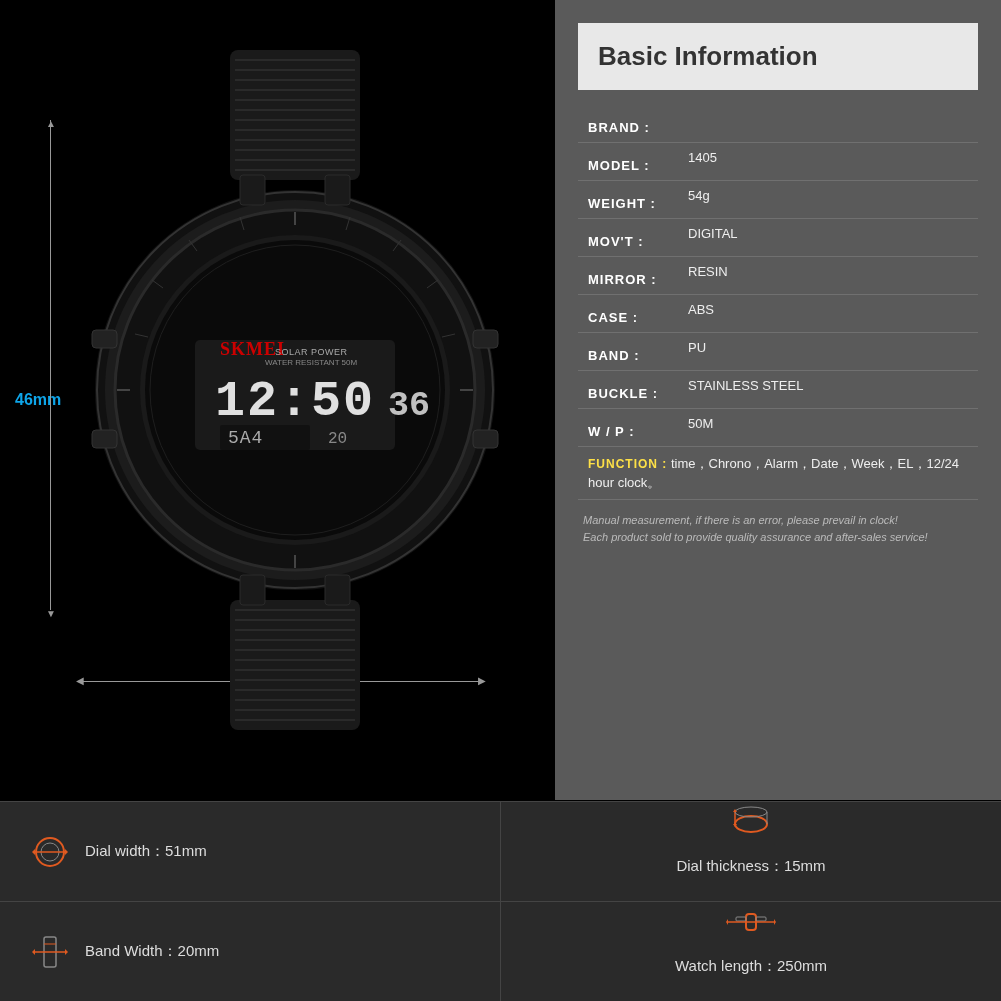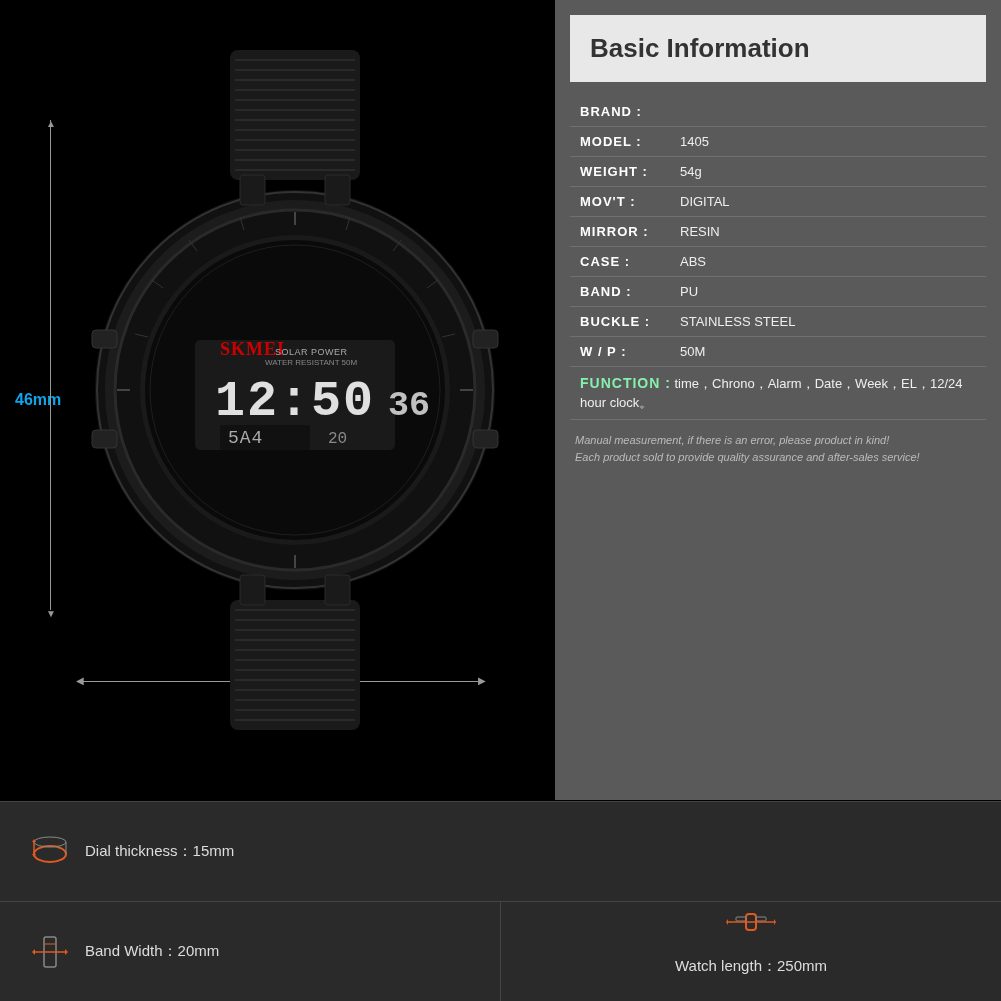--- a/index.html
+++ b/index.html
@@ -66,21 +66,21 @@
       left: 80px;
       width: 430px;
       height: 680px;
     }
 
     
     .info-panel {
       width: 446px;
       height: 800px;
       background: #5a5a5a;
-      padding: 0;
+      padding: 8px;
       position: relative;
     }
 
     .info-header {
       background: #e8e8e8;
       padding: 18px 20px 18px 20px;
       margin: 15px;
     }
 
     .info-header-title {
@@ -103,37 +103,38 @@
     .info-row:last-child {
       border-bottom: none;
     }
 
     .info-label {
       font-weight: bold;
       color: #fff;
       font-size: 13px;
       min-width: 100px;
       letter-spacing: 1px;
+      margin-top: 8px;
     }
 
     .info-value {
       color: #eee;
       font-size: 13px;
       flex: 1;
     }
 
     .info-function-row {
       padding: 7px 10px;
       border-bottom: 1px solid #707070;
     }
 
     .info-function-label {
       font-weight: bold;
-      color: #86efac;
-      font-size: 14px;
+      color: #fde047;
+      font-size: 12px;
       letter-spacing: 1px;
       text-align: center;
     }
 
     .info-disclaimer {
       padding: 12px 20px;
       color: #bbb;
       font-size: 11px;
       font-style: italic;
       line-height: 1.5;
@@ -323,29 +324,40 @@
             <span class="info-value">STAINLESS STEEL</span>
           </div>
           <div class="info-row">
             <span class="info-label">W / P :</span>
             <span class="info-value">50M</span>
           </div>
           <div class="info-function-row"><span class="info-function-label">FUNCTION :</span><span class="info-value"> time，Chrono，Alarm，Date，Week，EL，12/24 hour clock。</span></div>
         </div>
 
       <div class="info-disclaimer">
-        <div>Manual measurement, if there is an error, please product in kind!</div>
+        <div>Manual measurement, if there is an error, please prevail in clock!</div>
         <div>Each product sold to provide quality assurance and after-sales service!</div>
       </div>
     </div>
   </div>
 
   <div class="bottom-section">
 
     <div class="bottom-row">
+      <div class="bottom-cell">
+
+        <svg width="40" height="40" viewBox="0 0 40 40">
+          <circle cx="20" cy="20" r="14" fill="none" stroke="#e05a20" stroke-width="2"></circle>
+          <circle cx="20" cy="20" r="9" fill="none" stroke="#888" stroke-width="1"></circle>
+          <line x1="5" y1="20" x2="35" y2="20" stroke="#e05a20" stroke-width="1.5"></line>
+          <polygon points="5,17 2,20 5,23" fill="#e05a20"></polygon>
+          <polygon points="35,17 38,20 35,23" fill="#e05a20"></polygon>
+        </svg>
+        <span class="bottom-text">Dial width：51mm</span>
+      </div>
       <div class="bottom-cell">
 
         <svg width="40" height="40" viewBox="0 0 40 40">
           <ellipse cx="20" cy="22" rx="16" ry="8" fill="none" stroke="#e05a20" stroke-width="2"></ellipse>
           <line x1="4" y1="22" x2="4" y2="10" stroke="#e05a20" stroke-width="1.5"></line>
           <line x1="36" y1="22" x2="36" y2="10" stroke="#888" stroke-width="1"></line>
           <ellipse cx="20" cy="10" rx="16" ry="5" fill="none" stroke="#888" stroke-width="1"></ellipse>
           <polygon points="2,10 4,7 6,10" fill="#e05a20"></polygon>
           <polygon points="2,22 4,25 6,22" fill="#e05a20"></polygon>
         </svg>

